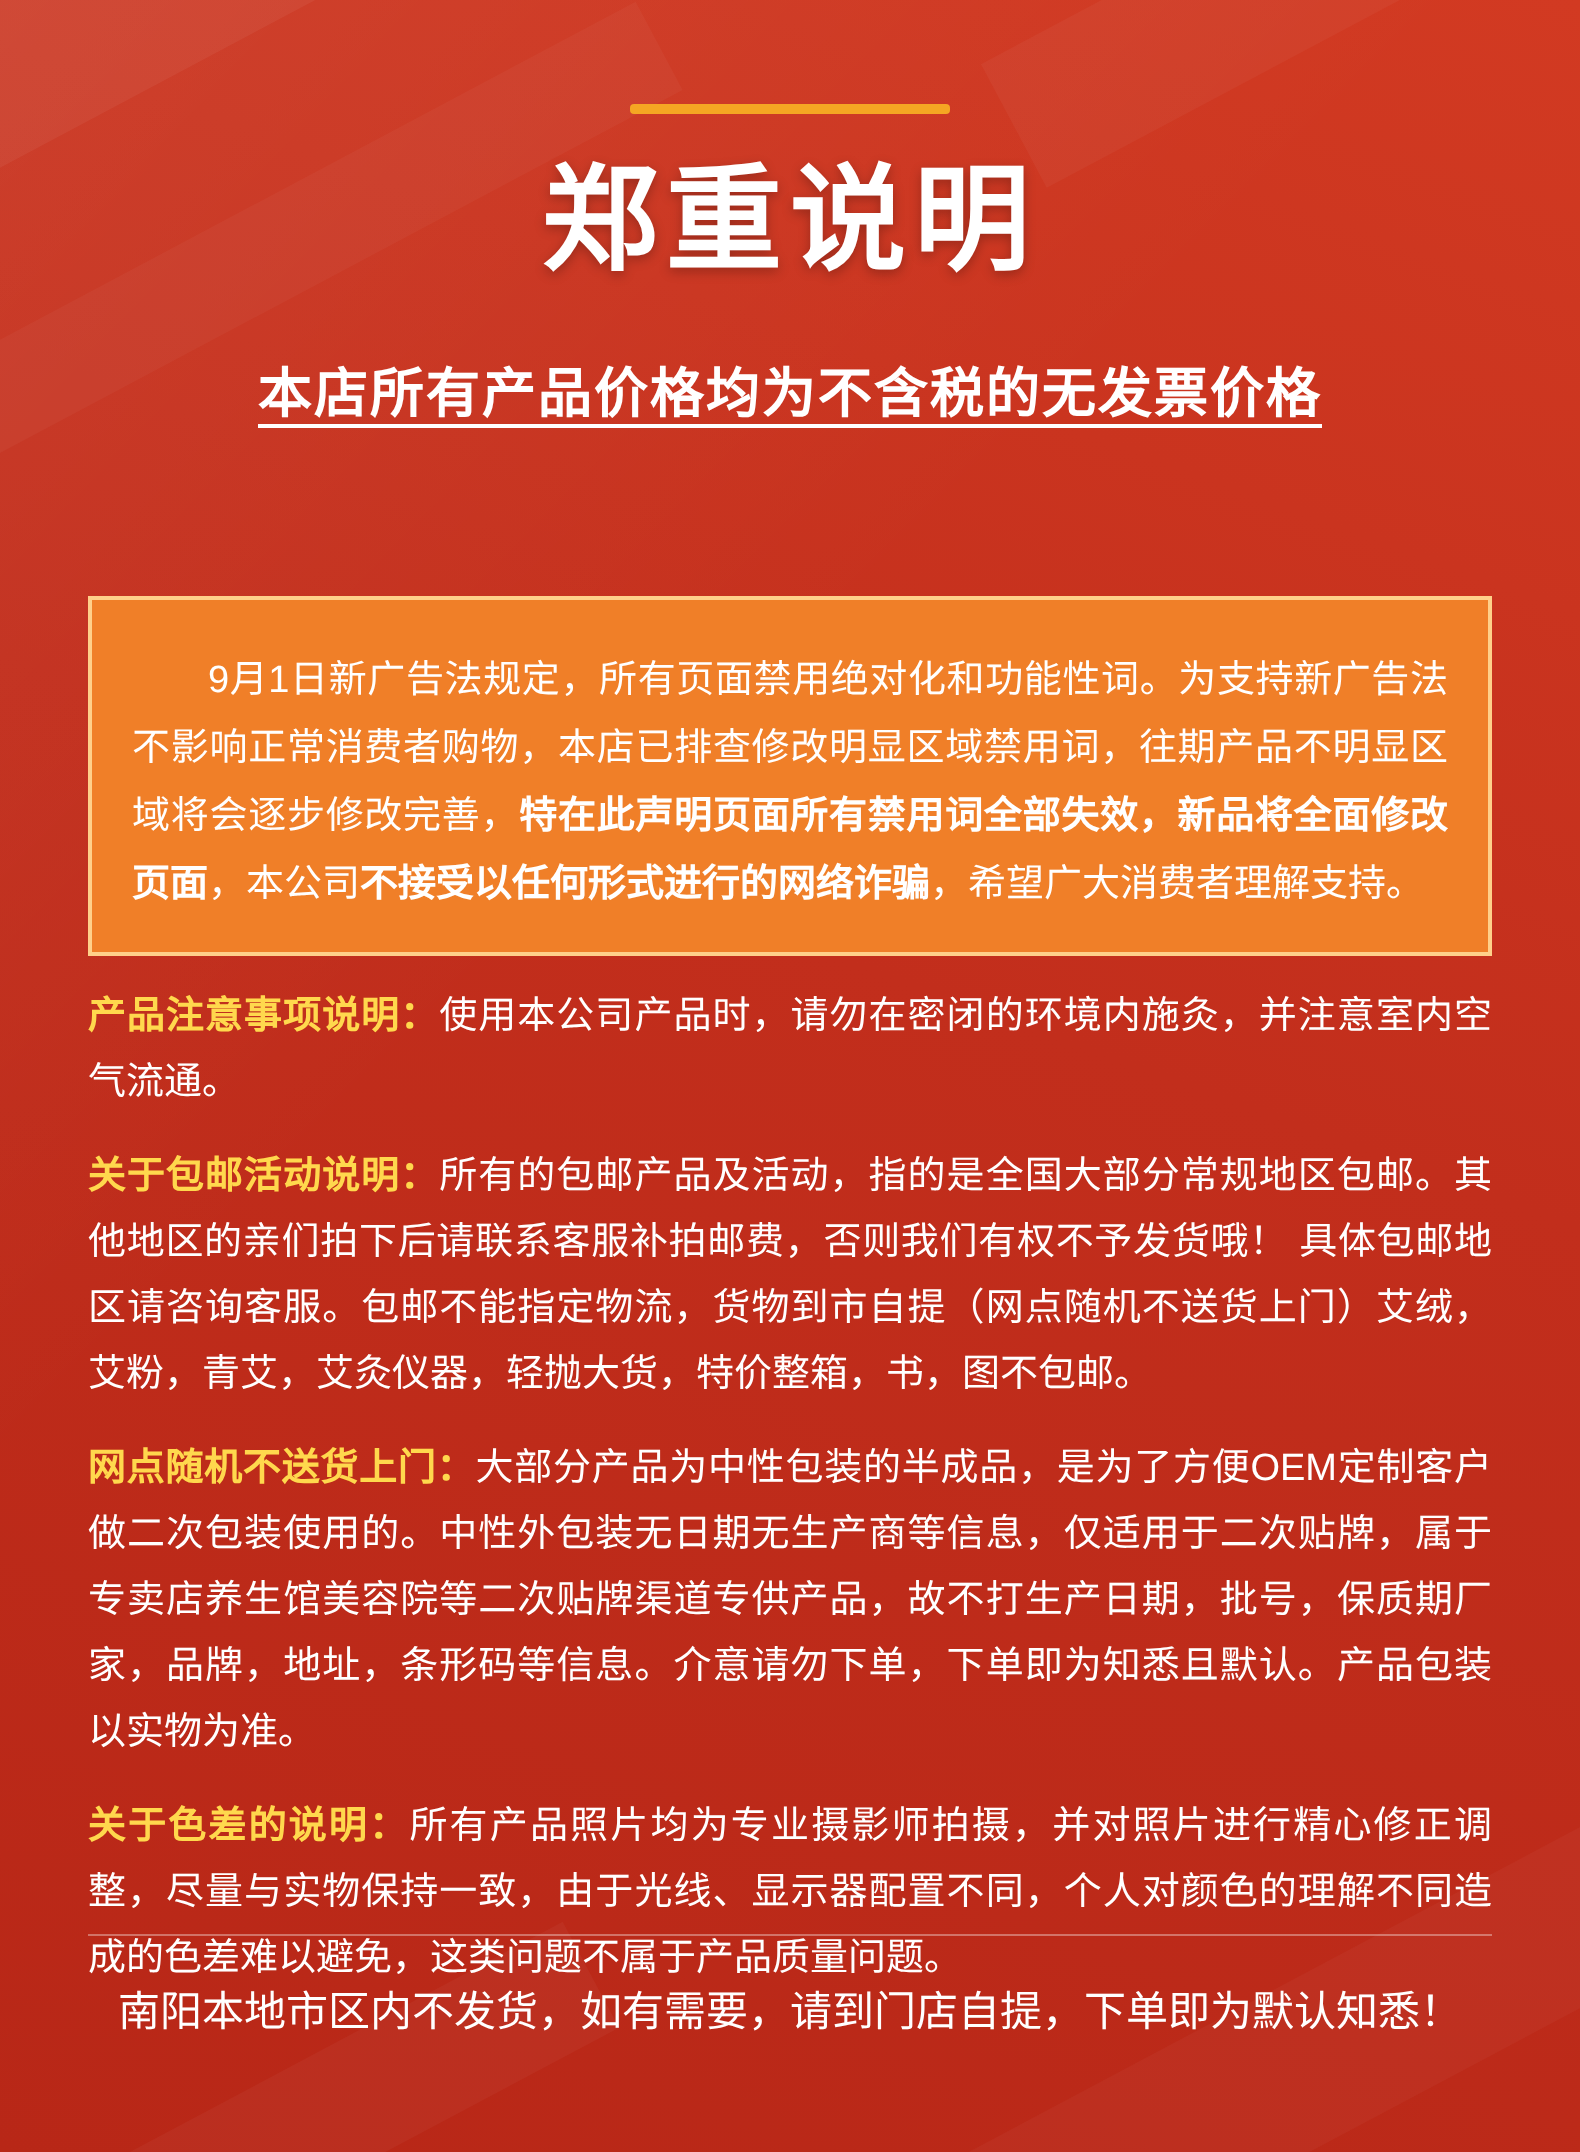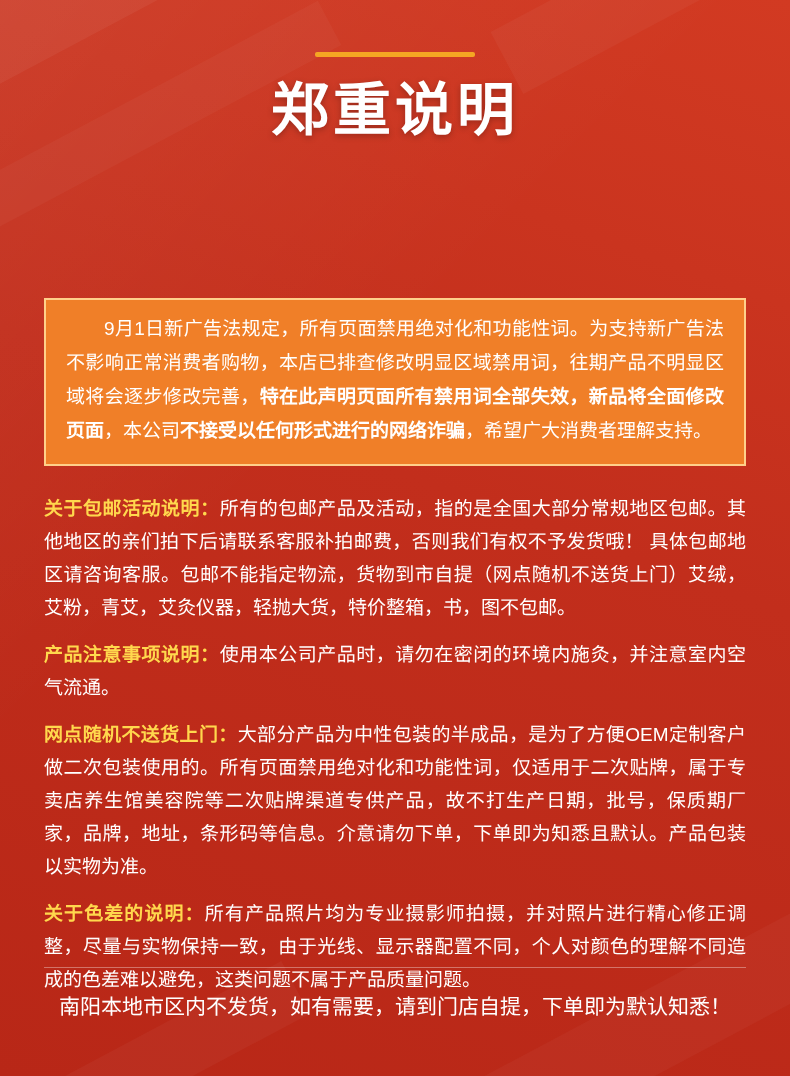--- a/index.html
+++ b/index.html
@@ -85,21 +85,21 @@
   }
 
   .notice-box {
     position: absolute;
     top: 298px;
     left: 44px;
     width: 702px;
     box-sizing: border-box;
     background: #f07f28;
     border: 2px solid #ffd08a;
-    padding: 12px 20px 16px 20px;
+    padding: 24px 20px 16px 20px;
     color: #ffffff;
     font-size: 19px;
     line-height: 34px;
     text-align: justify;
   }
   .notice-box .indent { display: inline-block; width: 38px; }
   .notice-box b { font-weight: bold; color: #ffffff; }
 
   .sections {
     position: absolute;
@@ -149,38 +149,39 @@
   <div class="streak s2"></div>
   <div class="streak s3"></div>
   <div class="streak s4"></div>
   <div class="streak s5"></div>
 
   <div class="top-rule"></div>
 
   <div class="title">郑重说明</div>
 
   <div class="subtitle">
+    <span class="line">本店所有产品价格均为不含税的无发票价格</span>
   </div>
 
   <div class="notice-box">
     <span class="indent"></span><span>9月1日新广告法规定，所有页面禁用绝对化和功能性词。为支持新广告法不影响正常消费者购物，本店已排查修改明显区域禁用词，往期产品不明显区域将会逐步修改完善，</span><b>特在此声明页面所有禁用词全部失效，新品将全面修改页面</b><span>，本公司</span><b>不接受以任何形式进行的网络诈骗</b><span>，希望广大消费者理解支持。</span>
   </div>
 
   <div class="sections">
 
     <div class="section">
+      <span class="head">产品注意事项说明：</span><span>使用本公司产品时，请勿在密闭的环境内施灸，并注意室内空气流通。</span>
+    </div>
+
+    <div class="section">
       <span class="head">关于包邮活动说明：</span><span>所有的包邮产品及活动，指的是全国大部分常规地区包邮。其他地区的亲们拍下后请联系客服补拍邮费，否则我们有权不予发货哦！ 具体包邮地区请咨询客服。包邮不能指定物流，货物到市自提（网点随机不送货上门）艾绒，艾粉，青艾，艾灸仪器，轻抛大货，特价整箱，书，图不包邮。</span>
     </div>
 
     <div class="section">
-      <span class="head">产品注意事项说明：</span><span>使用本公司产品时，请勿在密闭的环境内施灸，并注意室内空气流通。</span>
-    </div>
-
-    <div class="section">
-      <span class="head">网点随机不送货上门：</span><span>大部分产品为中性包装的半成品，是为了方便OEM定制客户做二次包装使用的。所有页面禁用绝对化和功能性词，仅适用于二次贴牌，属于专卖店养生馆美容院等二次贴牌渠道专供产品，故不打生产日期，批号，保质期厂家，品牌，地址，条形码等信息。介意请勿下单，下单即为知悉且默认。产品包装以实物为准。</span>
+      <span class="head">网点随机不送货上门：</span><span>大部分产品为中性包装的半成品，是为了方便OEM定制客户做二次包装使用的。中性外包装无日期无生产商等信息，仅适用于二次贴牌，属于专卖店养生馆美容院等二次贴牌渠道专供产品，故不打生产日期，批号，保质期厂家，品牌，地址，条形码等信息。介意请勿下单，下单即为知悉且默认。产品包装以实物为准。</span>
     </div>
 
     <div class="section">
       <span class="head">关于色差的说明：</span><span>所有产品照片均为专业摄影师拍摄，并对照片进行精心修正调整，尽量与实物保持一致，由于光线、显示器配置不同，个人对颜色的理解不同造成的色差难以避免，这类问题不属于产品质量问题。</span>
     </div>
 
   </div>
 
   <div class="divider"></div>
 

